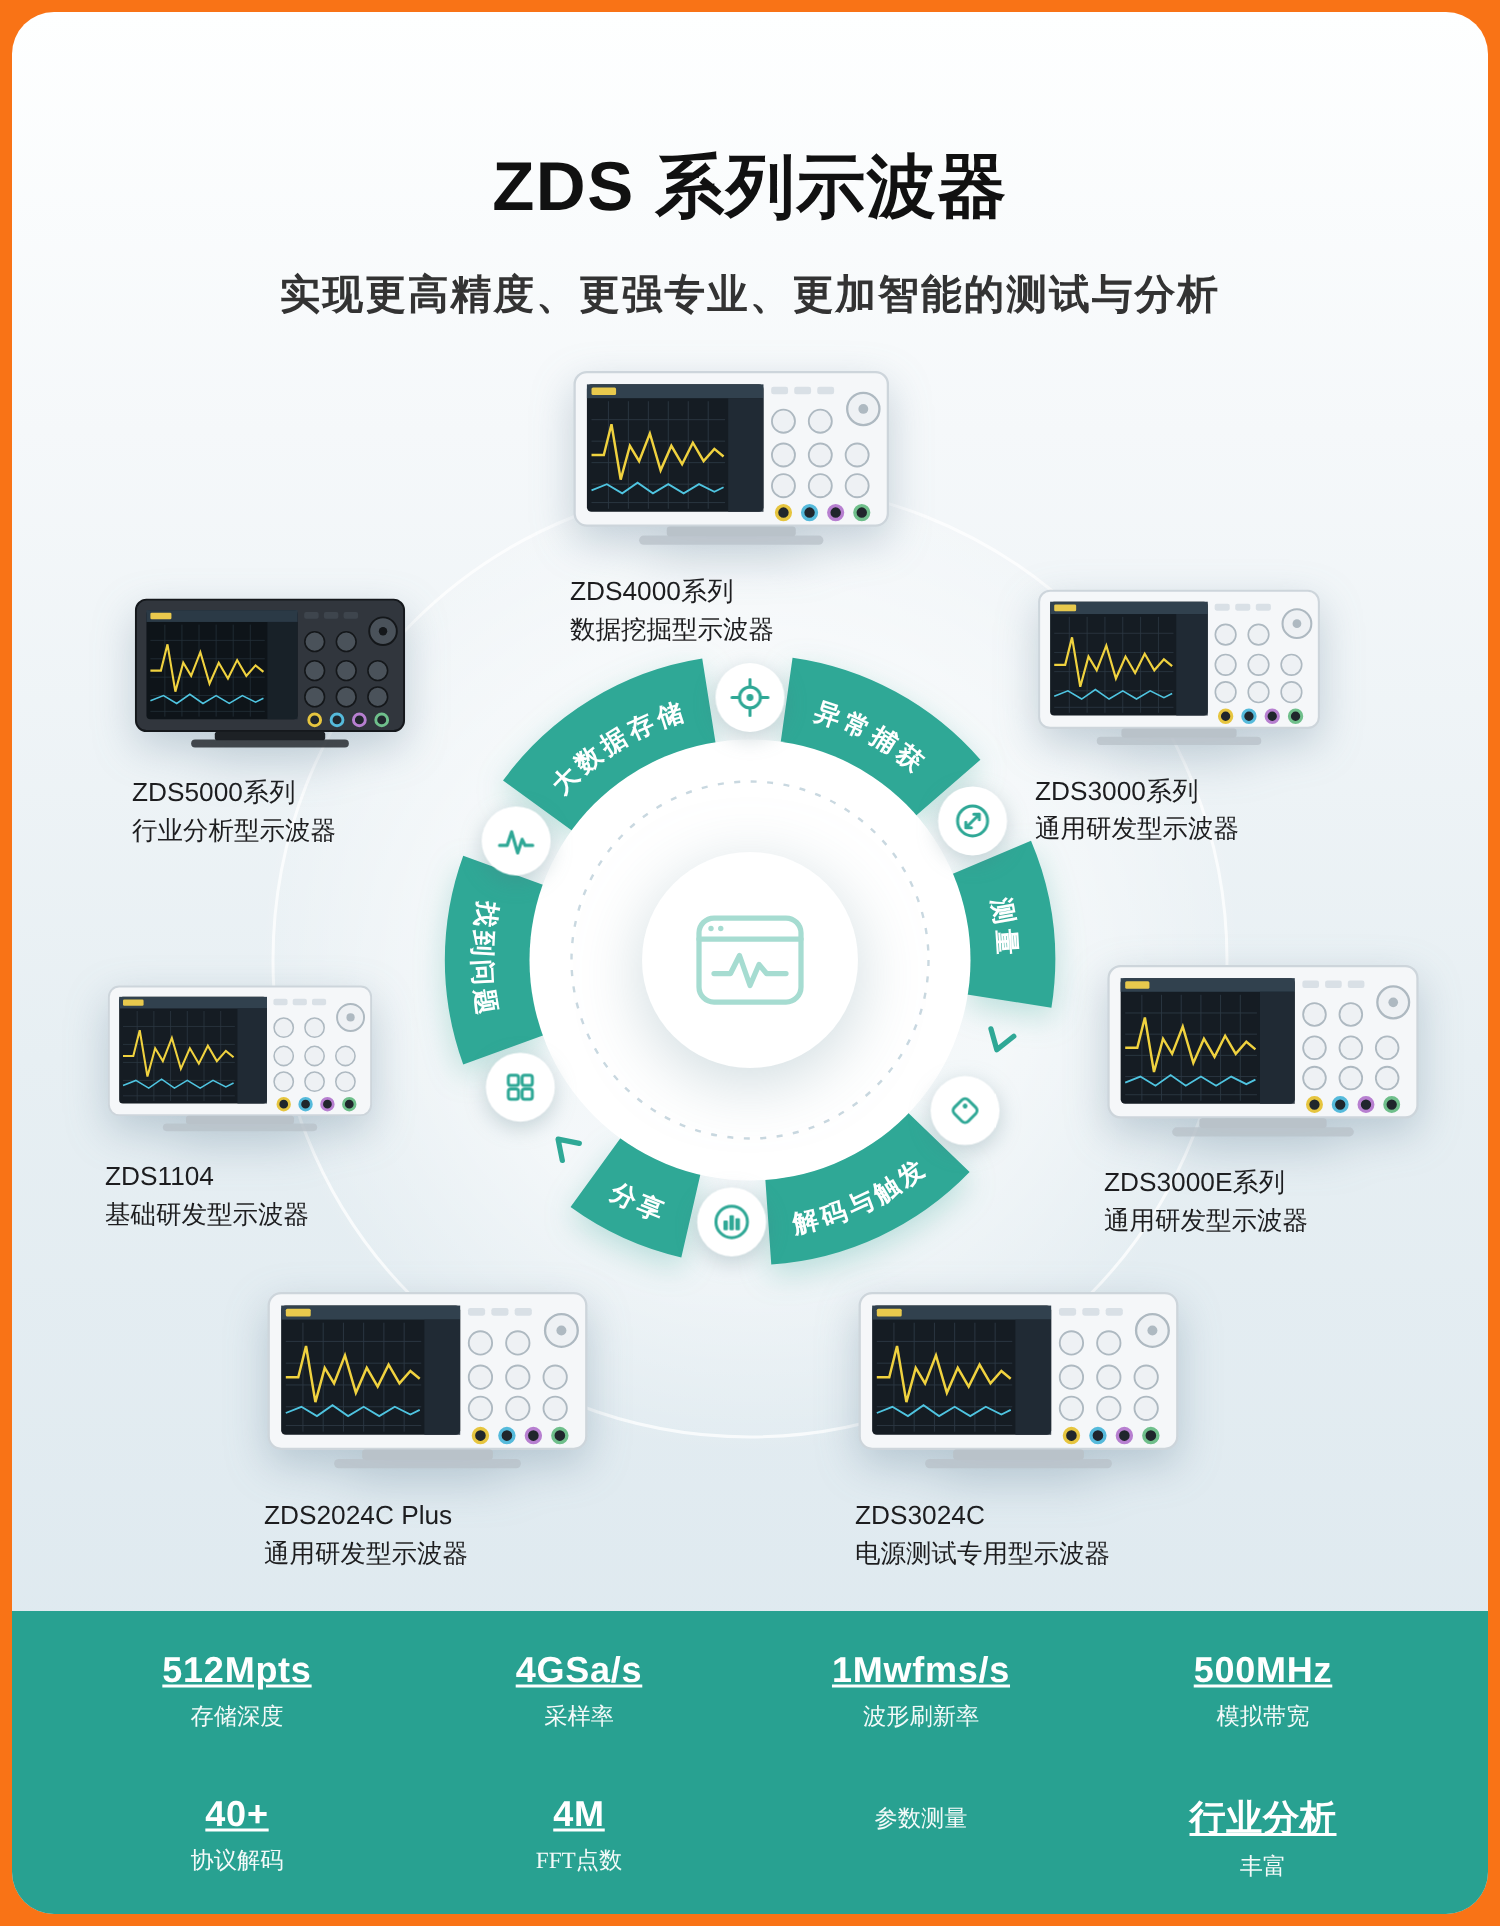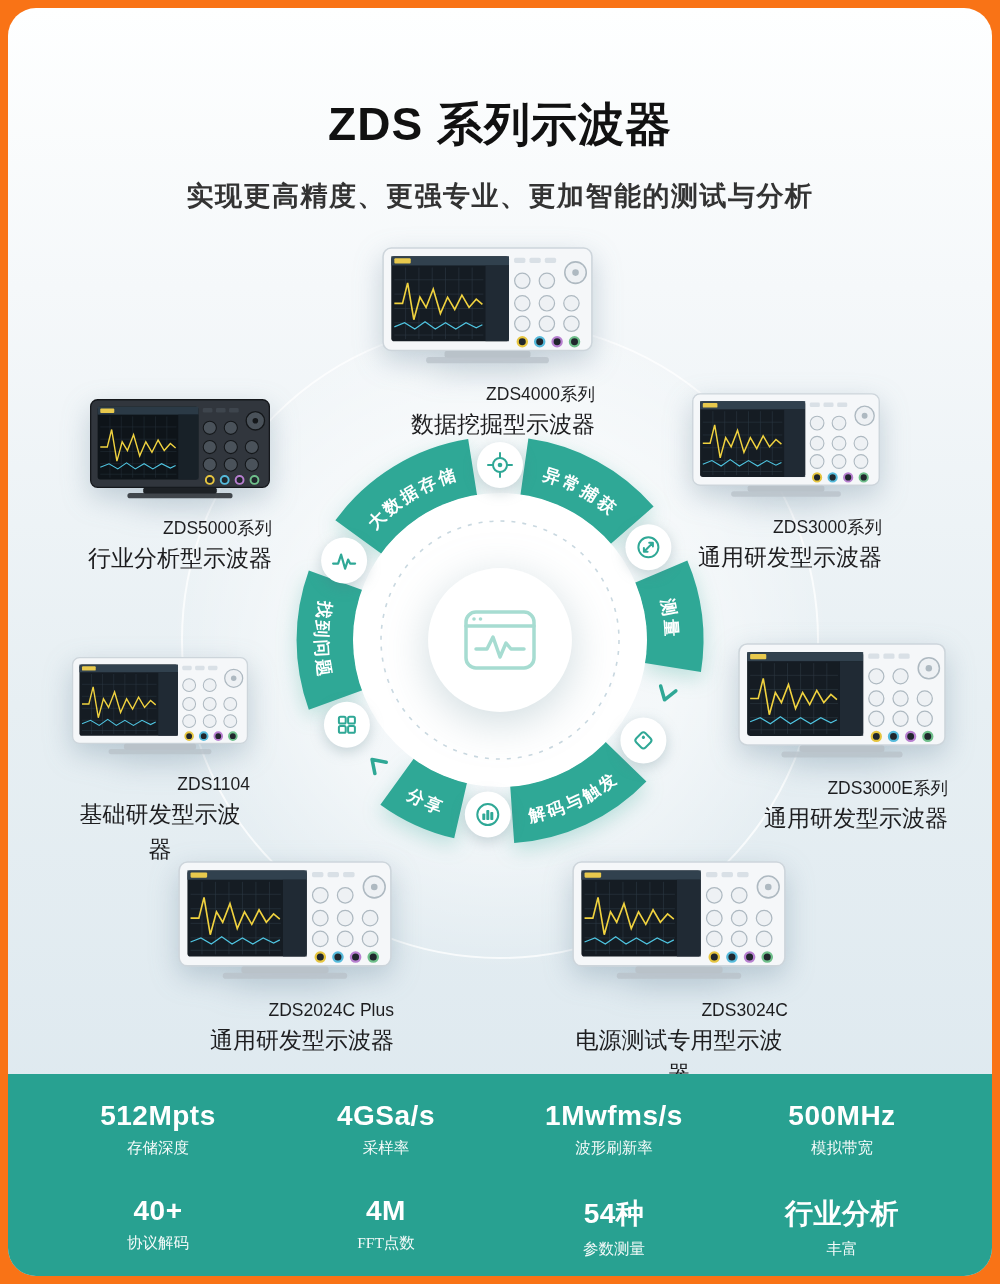--- a/index.html
+++ b/index.html
@@ -18,45 +18,45 @@
   .diagram{position:absolute; left:-8px; top:-8px; z-index:1;}
 
   .seg{fill:none; stroke:var(--accent); stroke-width:57;}
   .segs{filter:drop-shadow(0 7px 10px rgba(40,160,145,0.28));}
   .badges{filter:drop-shadow(0 4px 7px rgba(80,120,130,0.30));}
   .badge-c{fill:#ffffff;}
   .ring-text{fill:#ffffff; font-size:17px; font-weight:600; letter-spacing:3px;}
   .chev{fill:none; stroke:var(--accent); stroke-width:3.5; stroke-linecap:round; stroke-linejoin:round;}
   .center-disc{filter:drop-shadow(0 10px 22px rgba(96,136,150,0.30));}
 
-  .product{position:absolute; z-index:3; display:flex; flex-direction:column; align-items:flex-end; text-align:center;}
+  .product{position:absolute; z-index:3; display:flex; flex-direction:column; align-items:flex-start; text-align:center;}
   .scope-svg{display:block; width:100%; filter:drop-shadow(0 10px 14px rgba(84,116,138,0.30));
     --sc-body:#f5f7f9; --sc-edge:#cdd5db; --sc-screen:#151c23; --sc-menubar:#31414e;
     --sc-sidebar:#222d37; --sc-grid:#2c3843; --sc-knob:#eef1f4; --sc-knob-edge:#aeb9c1;
     --sc-btn:#d9e0e6; --sc-base:#b9c2c9;}
   .scope-svg.scope-dark{
     --sc-body:#31363d; --sc-edge:#15181c; --sc-screen:#0e1419; --sc-menubar:#2b3a46;
     --sc-sidebar:#1a232b; --sc-grid:#243039; --sc-knob:#4a525a; --sc-knob-edge:#14171a;
     --sc-btn:#3e454d; --sc-base:#1d2125;}
   .p-name{margin-top:12px; font-size:17.5px; font-weight:500; color:#1d1d1f; line-height:1.5;}
-  .p-desc{font-size:23px; font-weight:400; color:#1d1d1f; line-height:1.5;}
+  .p-desc{font-size:17px; font-weight:400; color:#1d1d1f; line-height:1.5;}
 
   .prod-zds4000 {left:372px; top:238px; width:215px;}
   .prod-zds3000 {left:682px; top:384px; width:192px;}
   .prod-zds5000 {left:80px;  top:390px; width:184px;}
   .prod-zds1104 {left:62px;  top:648px; width:180px;}
   .prod-zds3000e{left:728px; top:634px; width:212px;}
   .prod-zds2024c{left:168px; top:852px; width:218px;}
   .prod-zds3024c{left:562px; top:852px; width:218px;}
 
   .band{position:absolute; left:0; right:0; bottom:0; height:202px; z-index:4;
         background:var(--band); display:grid; grid-template-columns:repeat(4,1fr);
         padding:26px 36px 0; row-gap:20px;}
   .stat{text-align:center; color:#ffffff;}
-  .stat-value{font-size:28px; font-weight:700; letter-spacing:0.5px;}
+  .stat-value{font-size:24px; font-weight:700; letter-spacing:0.5px;text-decoration:underline;}
   .stat-label{margin-top:6px; font-size:15.5px; opacity:0.95;font-family:Liberation Serif, serif;}
 </style>
 </head>
 <body>
 
 <div class="page">
   <div class="card">
 
     <div class="hero">
       <h1 class="title">ZDS 系列示波器</h1>
@@ -268,21 +268,20 @@
       </div>
       <div class="stat">
         <div class="stat-value">40+</div>
         <div class="stat-label">协议解码</div>
       </div>
       <div class="stat">
         <div class="stat-value">4M</div>
         <div class="stat-label">FFT点数</div>
       </div>
       <div class="stat">
-        <div class="stat-value">54种</div>
         <div class="stat-label">参数测量</div>
       </div>
       <div class="stat">
         <div class="stat-value">行业分析</div>
         <div class="stat-label">丰富</div>
       </div>
     </div>
 
   </div>
 </div>

